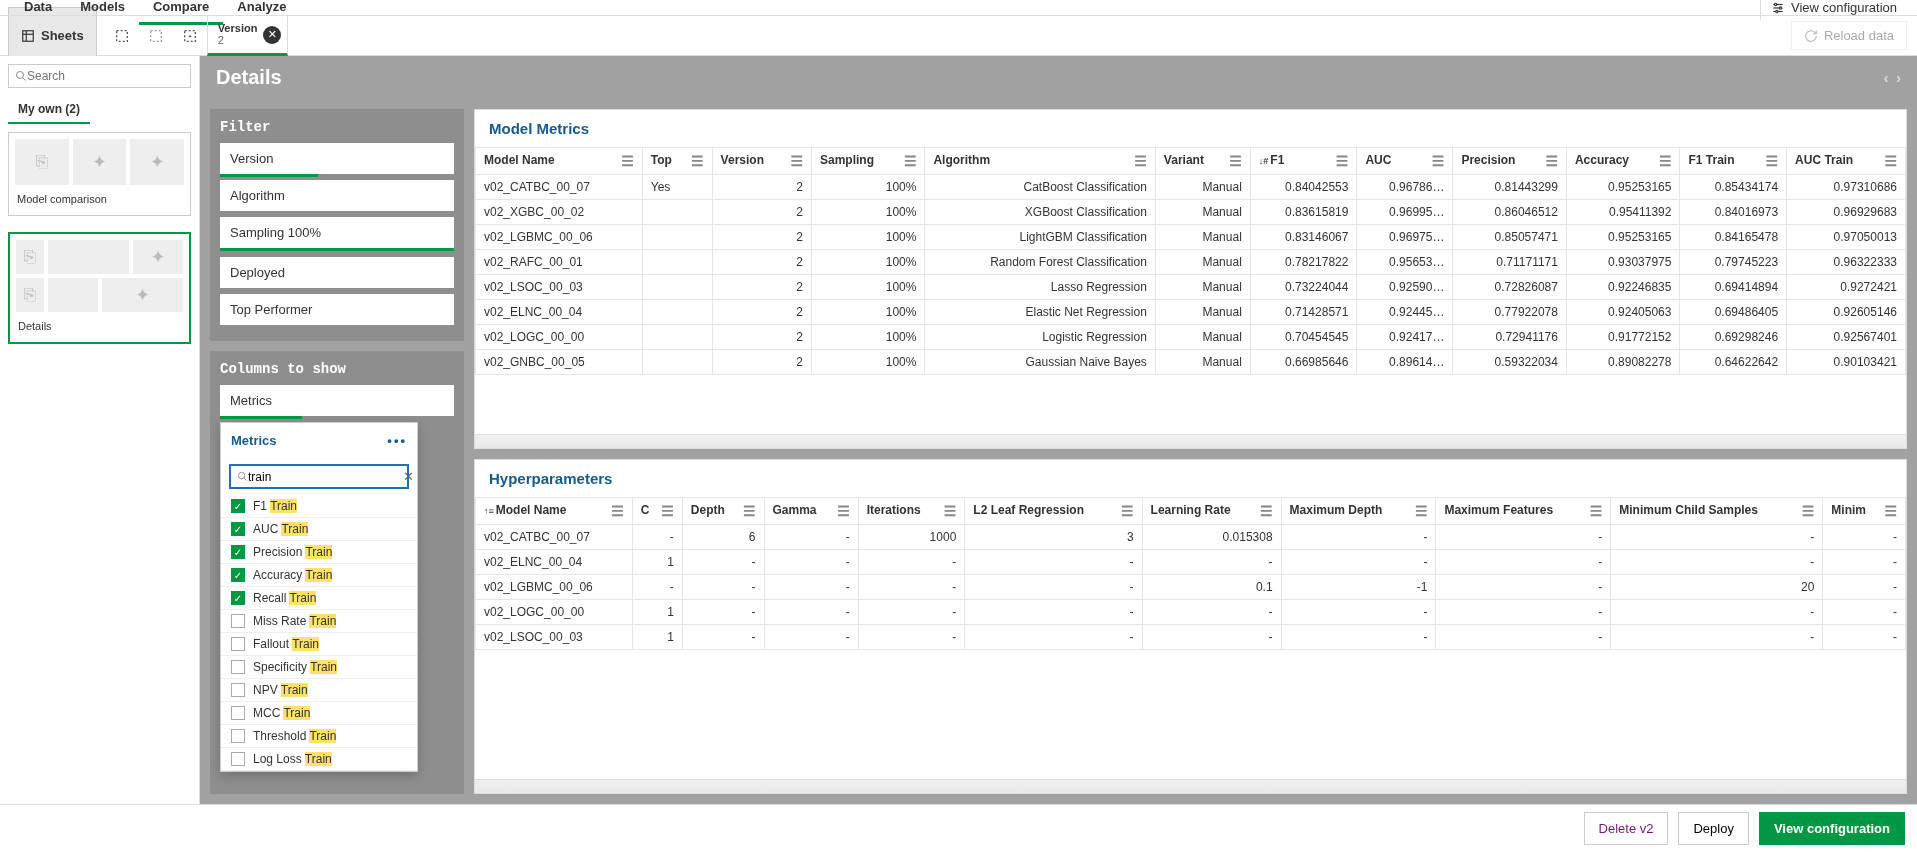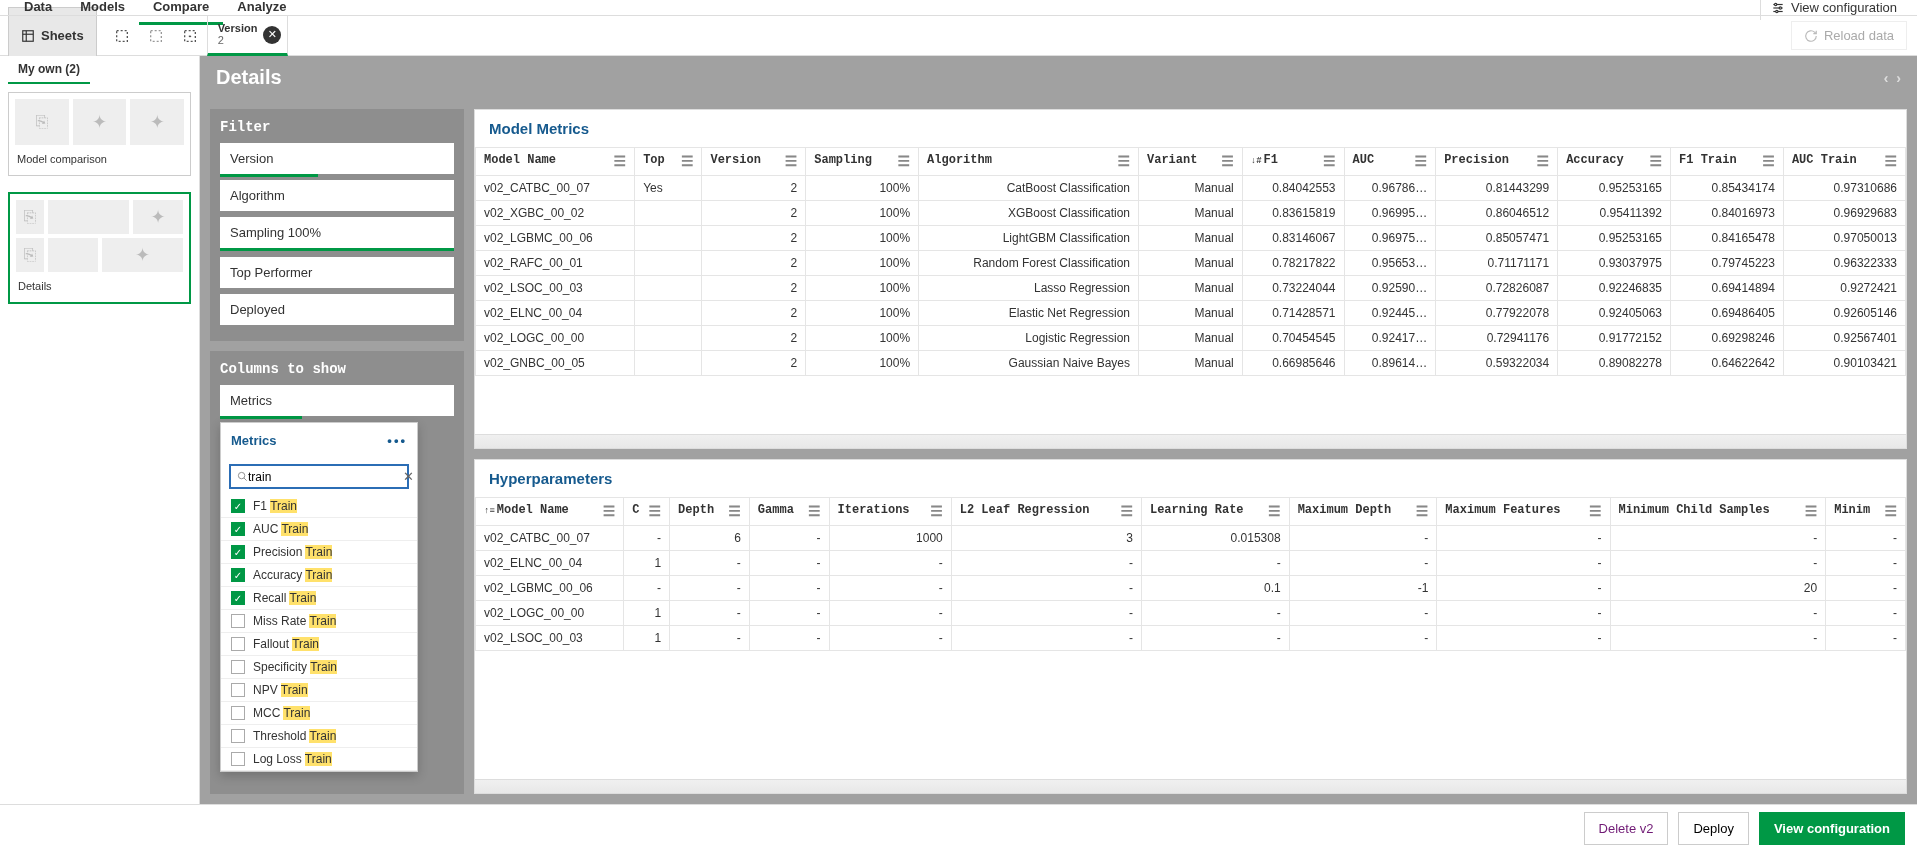--- a/index.html
+++ b/index.html
@@ -74,21 +74,21 @@
 
 .holder { position:relative; }
 
 
 .rightcontent { flex:1; display:flex; flex-direction:column; gap:10px; overflow:hidden;}
 .panel { background:#fff; border:1px solid #ddd; display:flex; flex-direction:column; overflow:hidden;}
 .panel .ptitle { color:#165a8e; font-weight:700; padding:10px 14px; font-size:15px;}
 .tablewrap { overflow:auto; flex:1; position:relative;}
 table { border-collapse:collapse; width:100%; font-size:12px;}
 th, td { border:1px solid #e5e5e5; padding:5px 8px; white-space:nowrap; text-align:left;}
-th { background:#fff; font-weight:600; position:relative;font-family:Liberation Mono, monospace;}
+th { background:#fff; font-weight:600; position:relative;}
 th.nowrap { white-space: nowrap; }
 .th-inner { display: inline-block; margin-right: 2px; }
 td.num { text-align:right;}
 .sortind { font-size:9px; margin-right:2px; }
 .hamb { color:#888; cursor:pointer; font-size:14px; float:right;}
 .scroll-x { overflow-x:auto;}
 .metrics { height:340px;}
 .hyper { flex:1;}
 
 
@@ -168,20 +168,31 @@
             <polyline points="21 3 21 8 16 8"></polyline>
           </svg>
       </span>
       <span>Reload data</span>
     </div>
   </div>
 
   <div class="mainrow">
 
     <div class="leftside">
+      <div class="searchwrap">
+        <div class="searchbox">
+          <span class="icon">
+            <svg width="12" height="12" viewBox="0 0 24 24" fill="none" stroke="#888" stroke-width="2">
+                <circle cx="10" cy="10" r="7"></circle>
+                <line x1="21" y1="21" x2="15" y2="15"></line>
+              </svg>
+          </span>
+          <input placeholder="Search" style="">
+        </div>
+      </div>
       <div><span class="myown">My own (2)</span></div>
 
       <div class="thumb-card">
         <div class="thumb-row">
           <div class="thumb-cell">
               <span class="plus">⎘</span>
             </div>
           <div class="thumb-cell">
               <span class="gear">✦</span>
             </div>
@@ -225,22 +236,22 @@
       </div>
       <div class="workspace">
 
         <div class="filtercol">
           <div class="filterbox">
             <div class="filtertitle">Filter</div>
             <div id="filter-items">
                 <div class="filteritem partial7">Version</div>
                 <div class="filteritem ">Algorithm</div>
                 <div class="filteritem active">Sampling 100%</div>
+                <div class="filteritem ">Deployed</div>
                 <div class="filteritem ">Top Performer</div>
-                <div class="filteritem ">Deployed</div>
               </div>
           </div>
           <div class="filterbox" style="flex:1; position:relative;">
             <div class="filtertitle">Columns to show</div>
             <div id="cols-items">
                 <div class="filteritem partial3">Metrics</div>
               </div>
             <div class="holder" style="margin-top:2px;">
               <div class="dropdown" style="top:0;">
                 <div class="dd-header">

